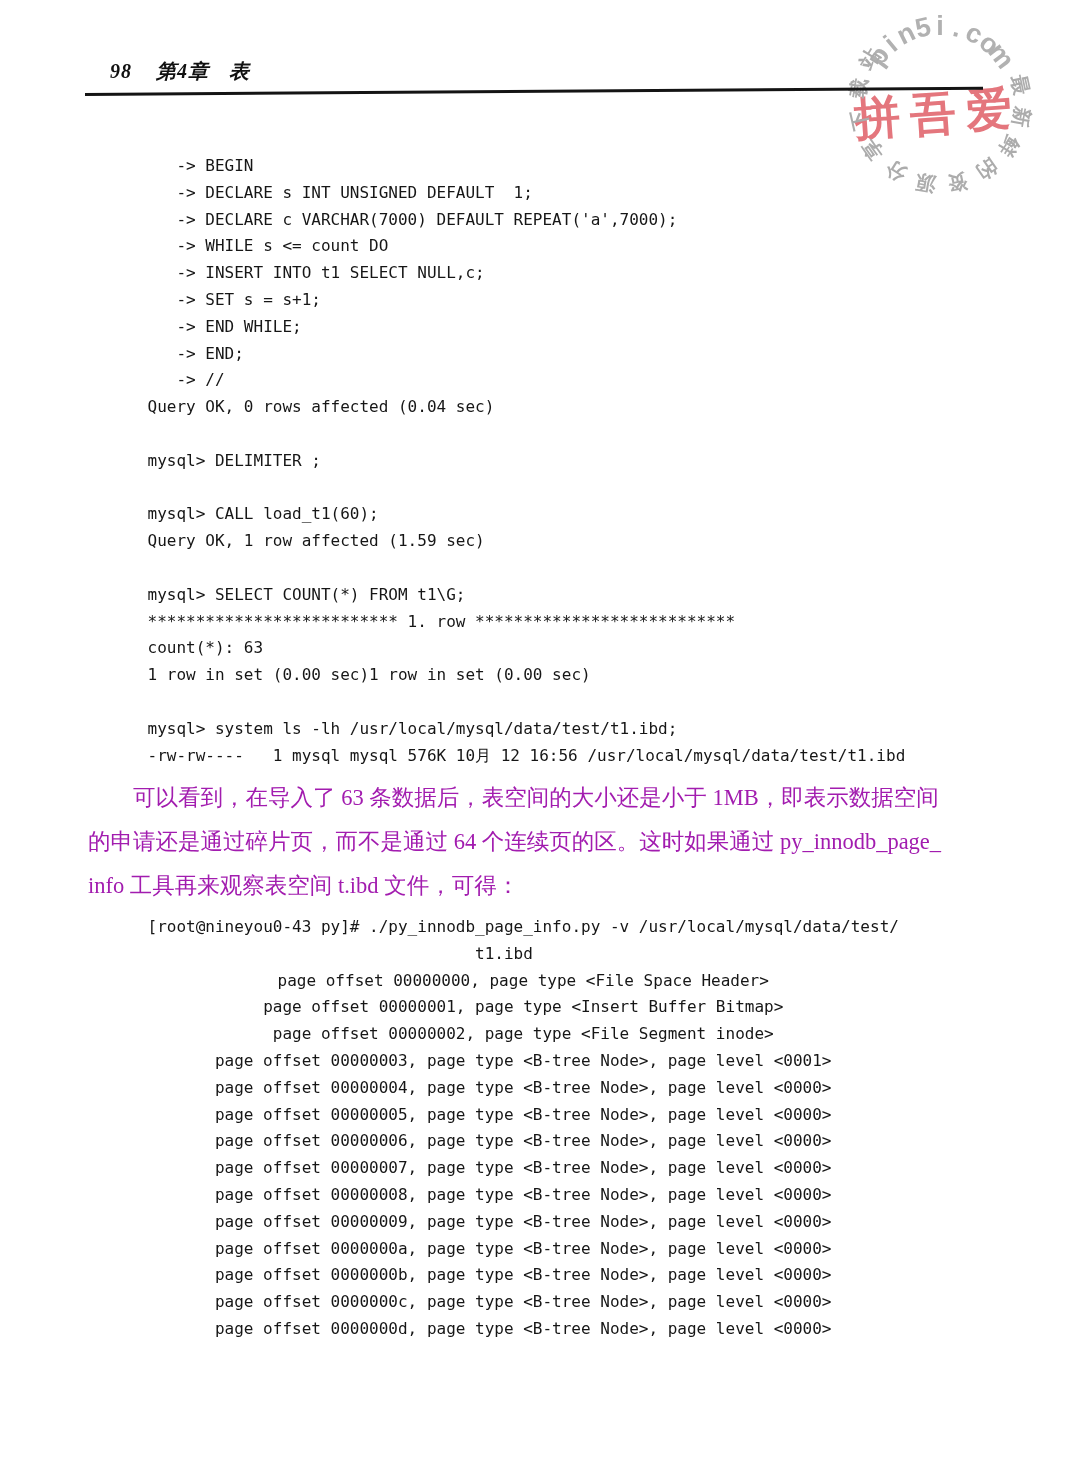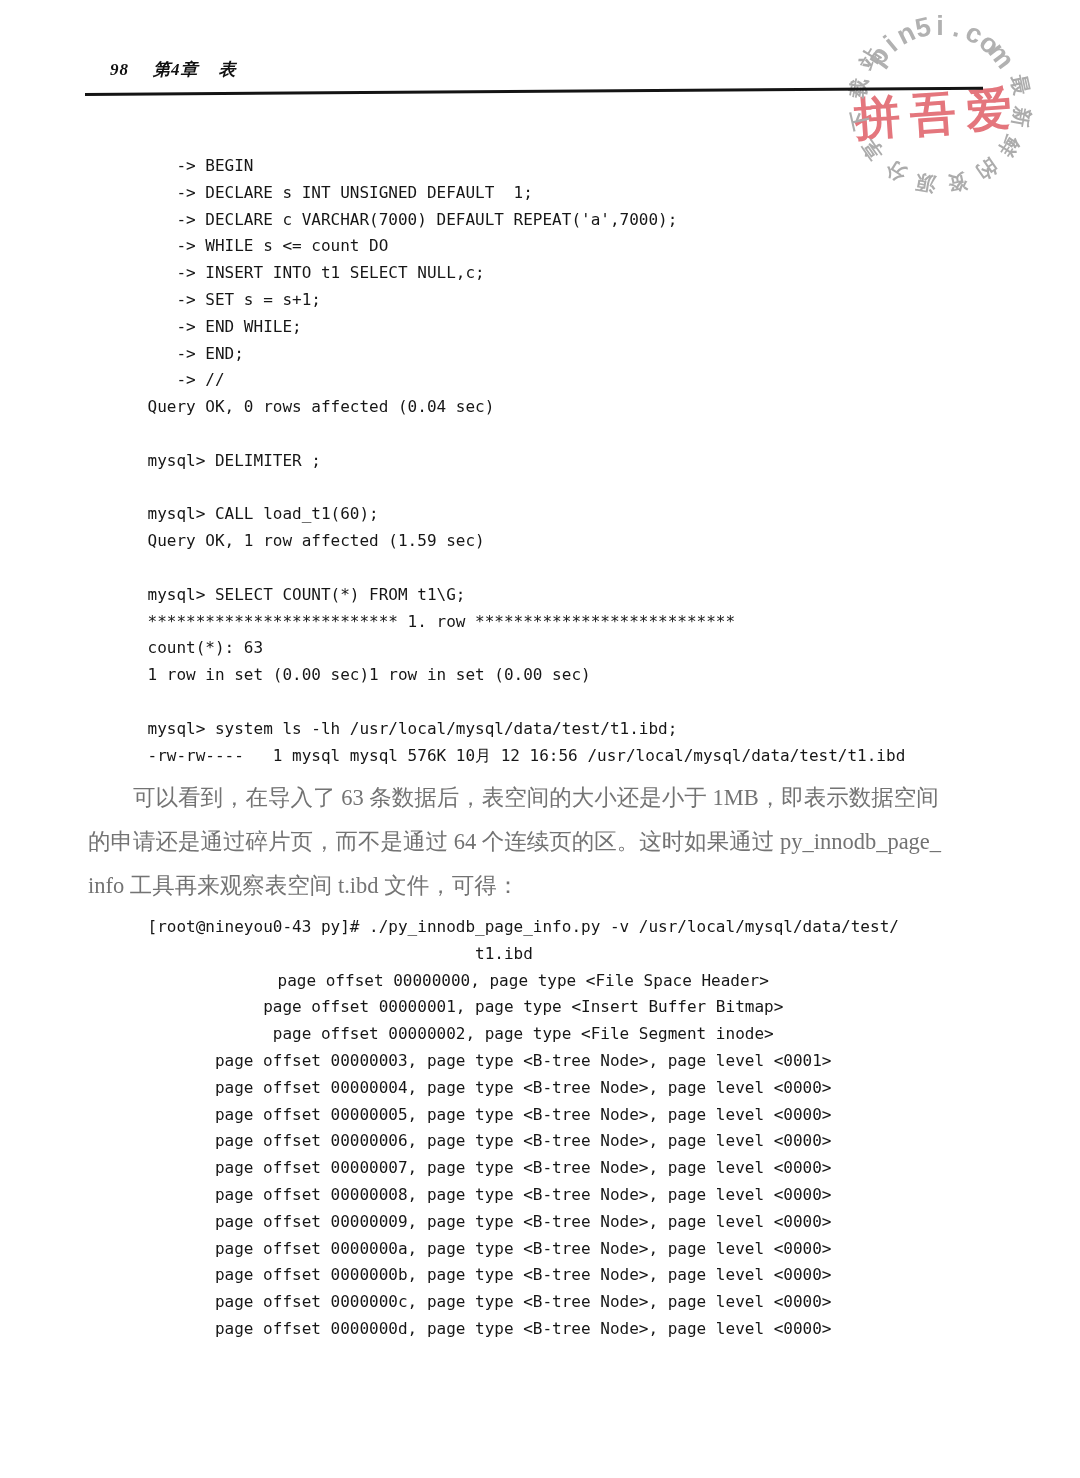--- a/index.html
+++ b/index.html
@@ -8,21 +8,21 @@
     width:1080px;height:1478px;
     background:#ffffff;
     margin:0 auto;
     overflow:hidden;
     font-family:"Liberation Serif","DejaVu Serif",serif;
     color:#111;
   }
   
   .header{
     position:absolute;left:110px;top:58px;
-    font-style:italic;font-size:17px;font-weight:bold;
+    font-style:italic;font-size:20px;font-weight:bold;
     letter-spacing:1px;white-space:nowrap;z-index:2;
   }
   .header .pagenum{margin-right:24px;}
   .header .chapter{margin-right:20px;}
   .rule{
     position:absolute;left:85px;top:93px;
     width:898px;height:2.6px;background:#141414;
     transform:rotate(-0.40deg);transform-origin:left center;
     z-index:2;
   }
@@ -33,21 +33,21 @@
     font-size:16px;line-height:26.8px;
     white-space:pre;color:#161616;z-index:2;
   }
   pre.block1{top:145px;}
   pre.block2{top:906px;text-align:center;}
   
   .para{
     position:absolute;left:88px;top:776px;width:908px;margin:0;
     font-size:22.5px;line-height:44px;
     white-space:pre-line;text-indent:2em;
-    color:#737373;z-index:2;
+    color:#a21caf;z-index:2;
   }
   
   .watermark{
     position:absolute;left:840px;top:0px;width:210px;height:210px;
     z-index:1;pointer-events:none;
     font-family:"Liberation Sans","DejaVu Sans",sans-serif;
   }
   .watermark span{position:absolute;font-weight:bold;display:block;}
   .wm-arc span{font-size:27px;letter-spacing:0;}
   .wm-ring span{font-size:20px;}

